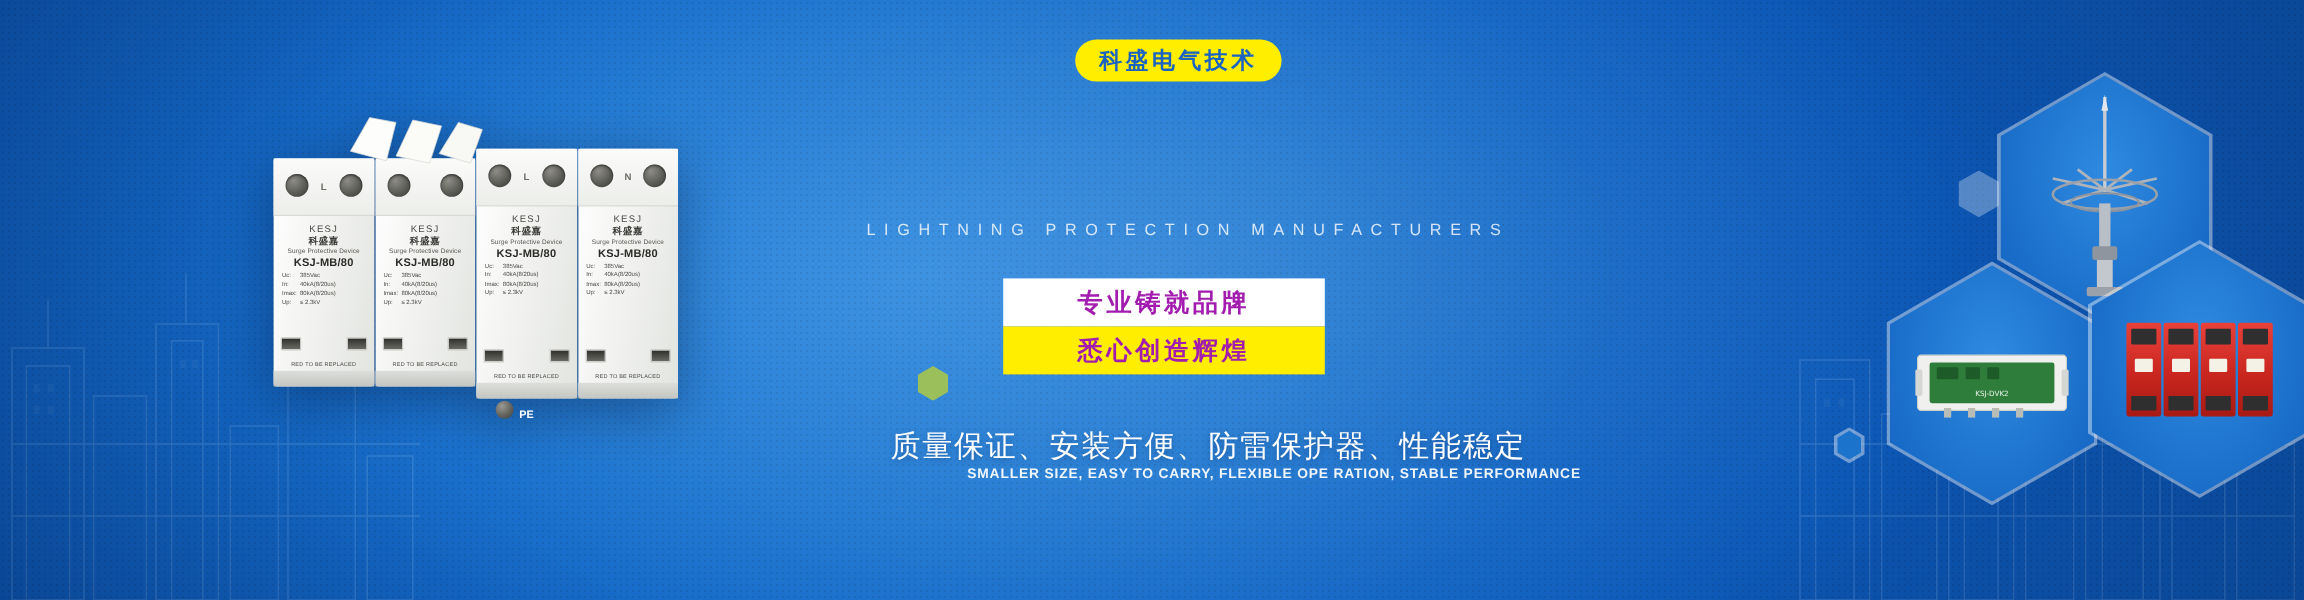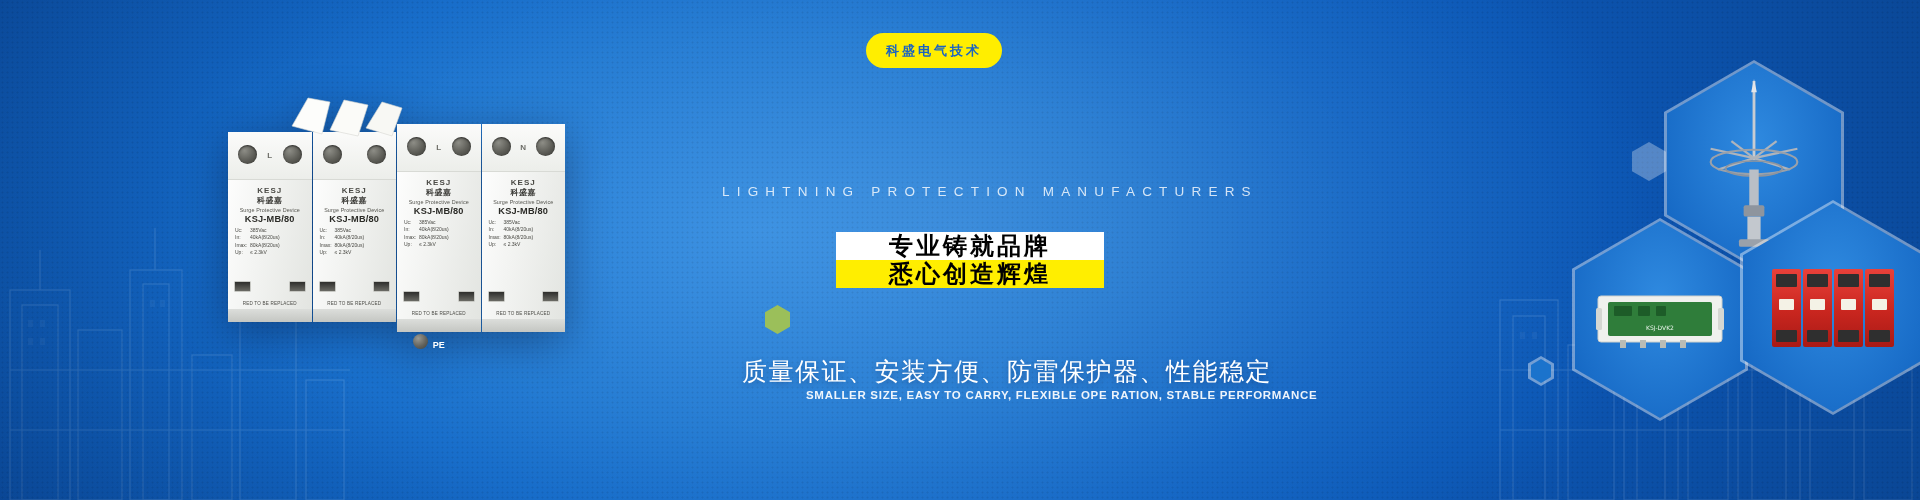--- a/index.html
+++ b/index.html
@@ -73,21 +73,21 @@
   .screw.a { left: 10px; }
   .screw.b { right: 10px; }
   .term-letter {
     position: absolute; top: 19px; left: 50%; transform: translateX(-50%);
     font-size: 8px; color: #6c6c66; font-weight: bold;
   }
 
   .spd-body { position: relative; padding: 6px 5px 0 5px; height: calc(100% - 48px); }
   .logo-row { text-align: center; }
   .logo-k {
-    font-size: 8px; letter-spacing: 1px; color: #4b4b46; font-weight: bold;
+    font-size: 8px; letter-spacing: 1px; color: #4b4b46; font-weight: normal;
     font-family: "Liberation Sans", sans-serif;
   }
   .logo-cn { font-size: 8px; color: #3c3c38; letter-spacing: .5px; font-weight: bold; }
   .spd-sub { font-size: 5.4px; color: #55554f; text-align: center; margin-top: 1px; letter-spacing: .1px; }
   .spd-model { font-size: 9.2px; color: #2b2b27; text-align: center; font-weight: bold; margin-top: 1px; letter-spacing: .2px; }
   .spec { margin-top: 3px; font-size: 5px; color: #4a4a45; line-height: 1.45; padding-left: 2px; }
   .spec span.k { display: inline-block; width: 15px; }
   .window-row { position: absolute; left: 6px; right: 6px; bottom: 30px; display: flex; justify-content: space-between; }
   .win { width: 17px; height: 11px; background: linear-gradient(180deg,#2e2e2c,#6a6a64); border-radius: 1px; border: 1px solid #c7c8c3; }
   .replace { position: absolute; left: 0; right: 0; bottom: 16px; text-align: center; font-size: 4.6px; color: #4d4d48; letter-spacing: .2px; }
@@ -132,44 +132,44 @@
   .red-mod { width: 29px; height: 78px; background: linear-gradient(180deg,#e8413a 0%,#c9261f 55%,#a81a15 100%); border-radius: 2px; position: relative; }
   .red-mod .rtop { position: absolute; top: 5px; left: 4px; right: 4px; height: 13px; background: #2f2f2f; border-radius: 1px; }
   .red-mod .rwin { position: absolute; top: 30px; left: 7px; right: 7px; height: 11px; background: #f4f2e6; border-radius: 1px; }
   .red-mod .rbot { position: absolute; bottom: 5px; left: 4px; right: 4px; height: 12px; background: #2f2f2f; border-radius: 1px; }
 
   
   .pcbbox { position: absolute; left: 50%; top: 50%; transform: translate(-50%,-50%); width: 128px; height: 64px; }
 
   
   .pill {
-    position: absolute; left: 866px; top: 33px;
+    position: absolute; left: 896px; top: 33px;
     height: 35px; padding: 0 20px;
     background: #ffee00; border-radius: 18px;
     display: flex; align-items: center; justify-content: center;
-    font-size: 13px; color: #1a63c2; font-weight: bold; letter-spacing: 3px;
+    font-size: 19px; color: #1a63c2; font-weight: bold; letter-spacing: 3px;
   }
 
   .title {
     position: absolute; left: 718px; top: 74px;
     font-size: 82px; line-height: 1; color: #ffffff; font-weight: bold;
     letter-spacing: 6px;
     text-shadow: 0 3px 10px rgba(0,0,40,.28);
   }
 
   .title-en {
     position: absolute; left: 722px; top: 184px;
     font-size: 13.5px; color: rgba(255,255,255,.80);
     letter-spacing: 7.2px; font-weight: normal;
   }
 
   .slogans { position: absolute; left: 836px; top: 232px; width: 268px; }
   .slogan {
-    height: 28px; display: flex; align-items: center; justify-content: center;
-    font-size: 24px; font-weight: bold; letter-spacing: 3px; color: #000000;
+    height: 40px; display: flex; align-items: center; justify-content: center;
+    font-size: 21px; font-weight: bold; letter-spacing: 3px; color: #a21caf;
   }
   .slogan.white { background: #ffffff; }
   .slogan.yellow { background: #ffee00; }
 
   .feature-hex {
     position: absolute; left: 765px; top: 305px;
     width: 25px; height: 29px; background: #9bbf5a;
     clip-path: polygon(50% 0%, 100% 25%, 100% 75%, 50% 100%, 0% 75%, 0% 25%);
   }
 

